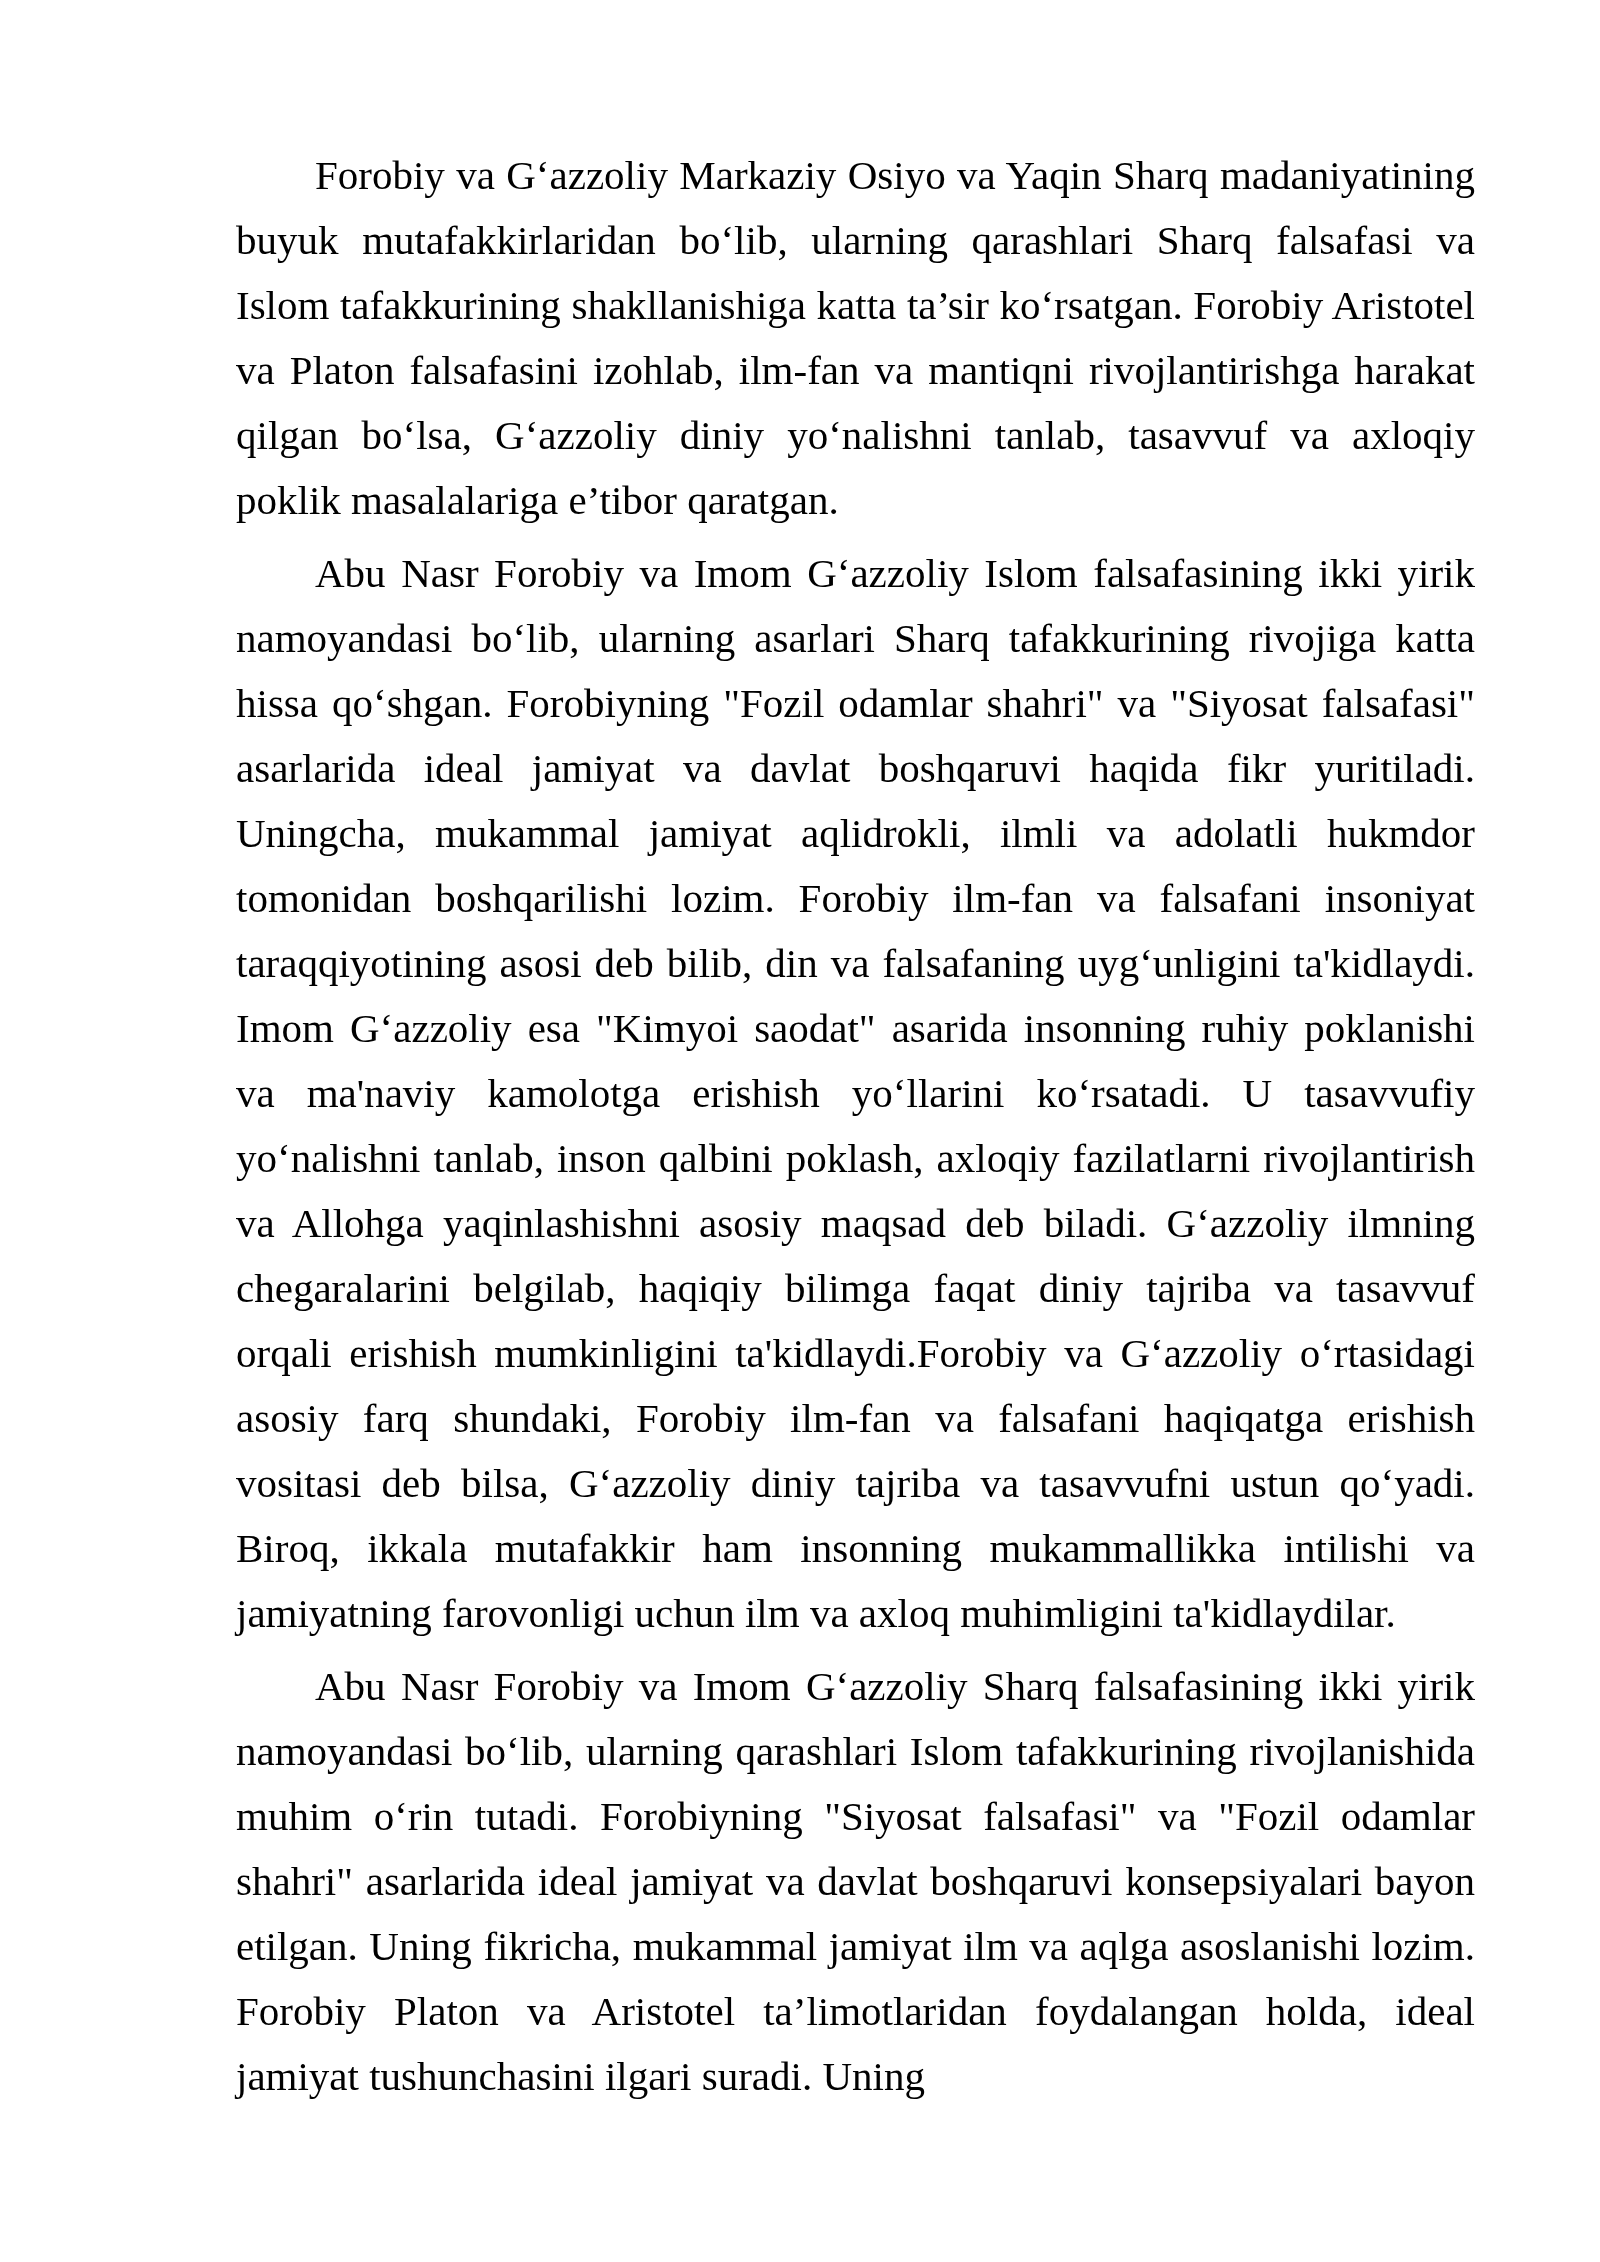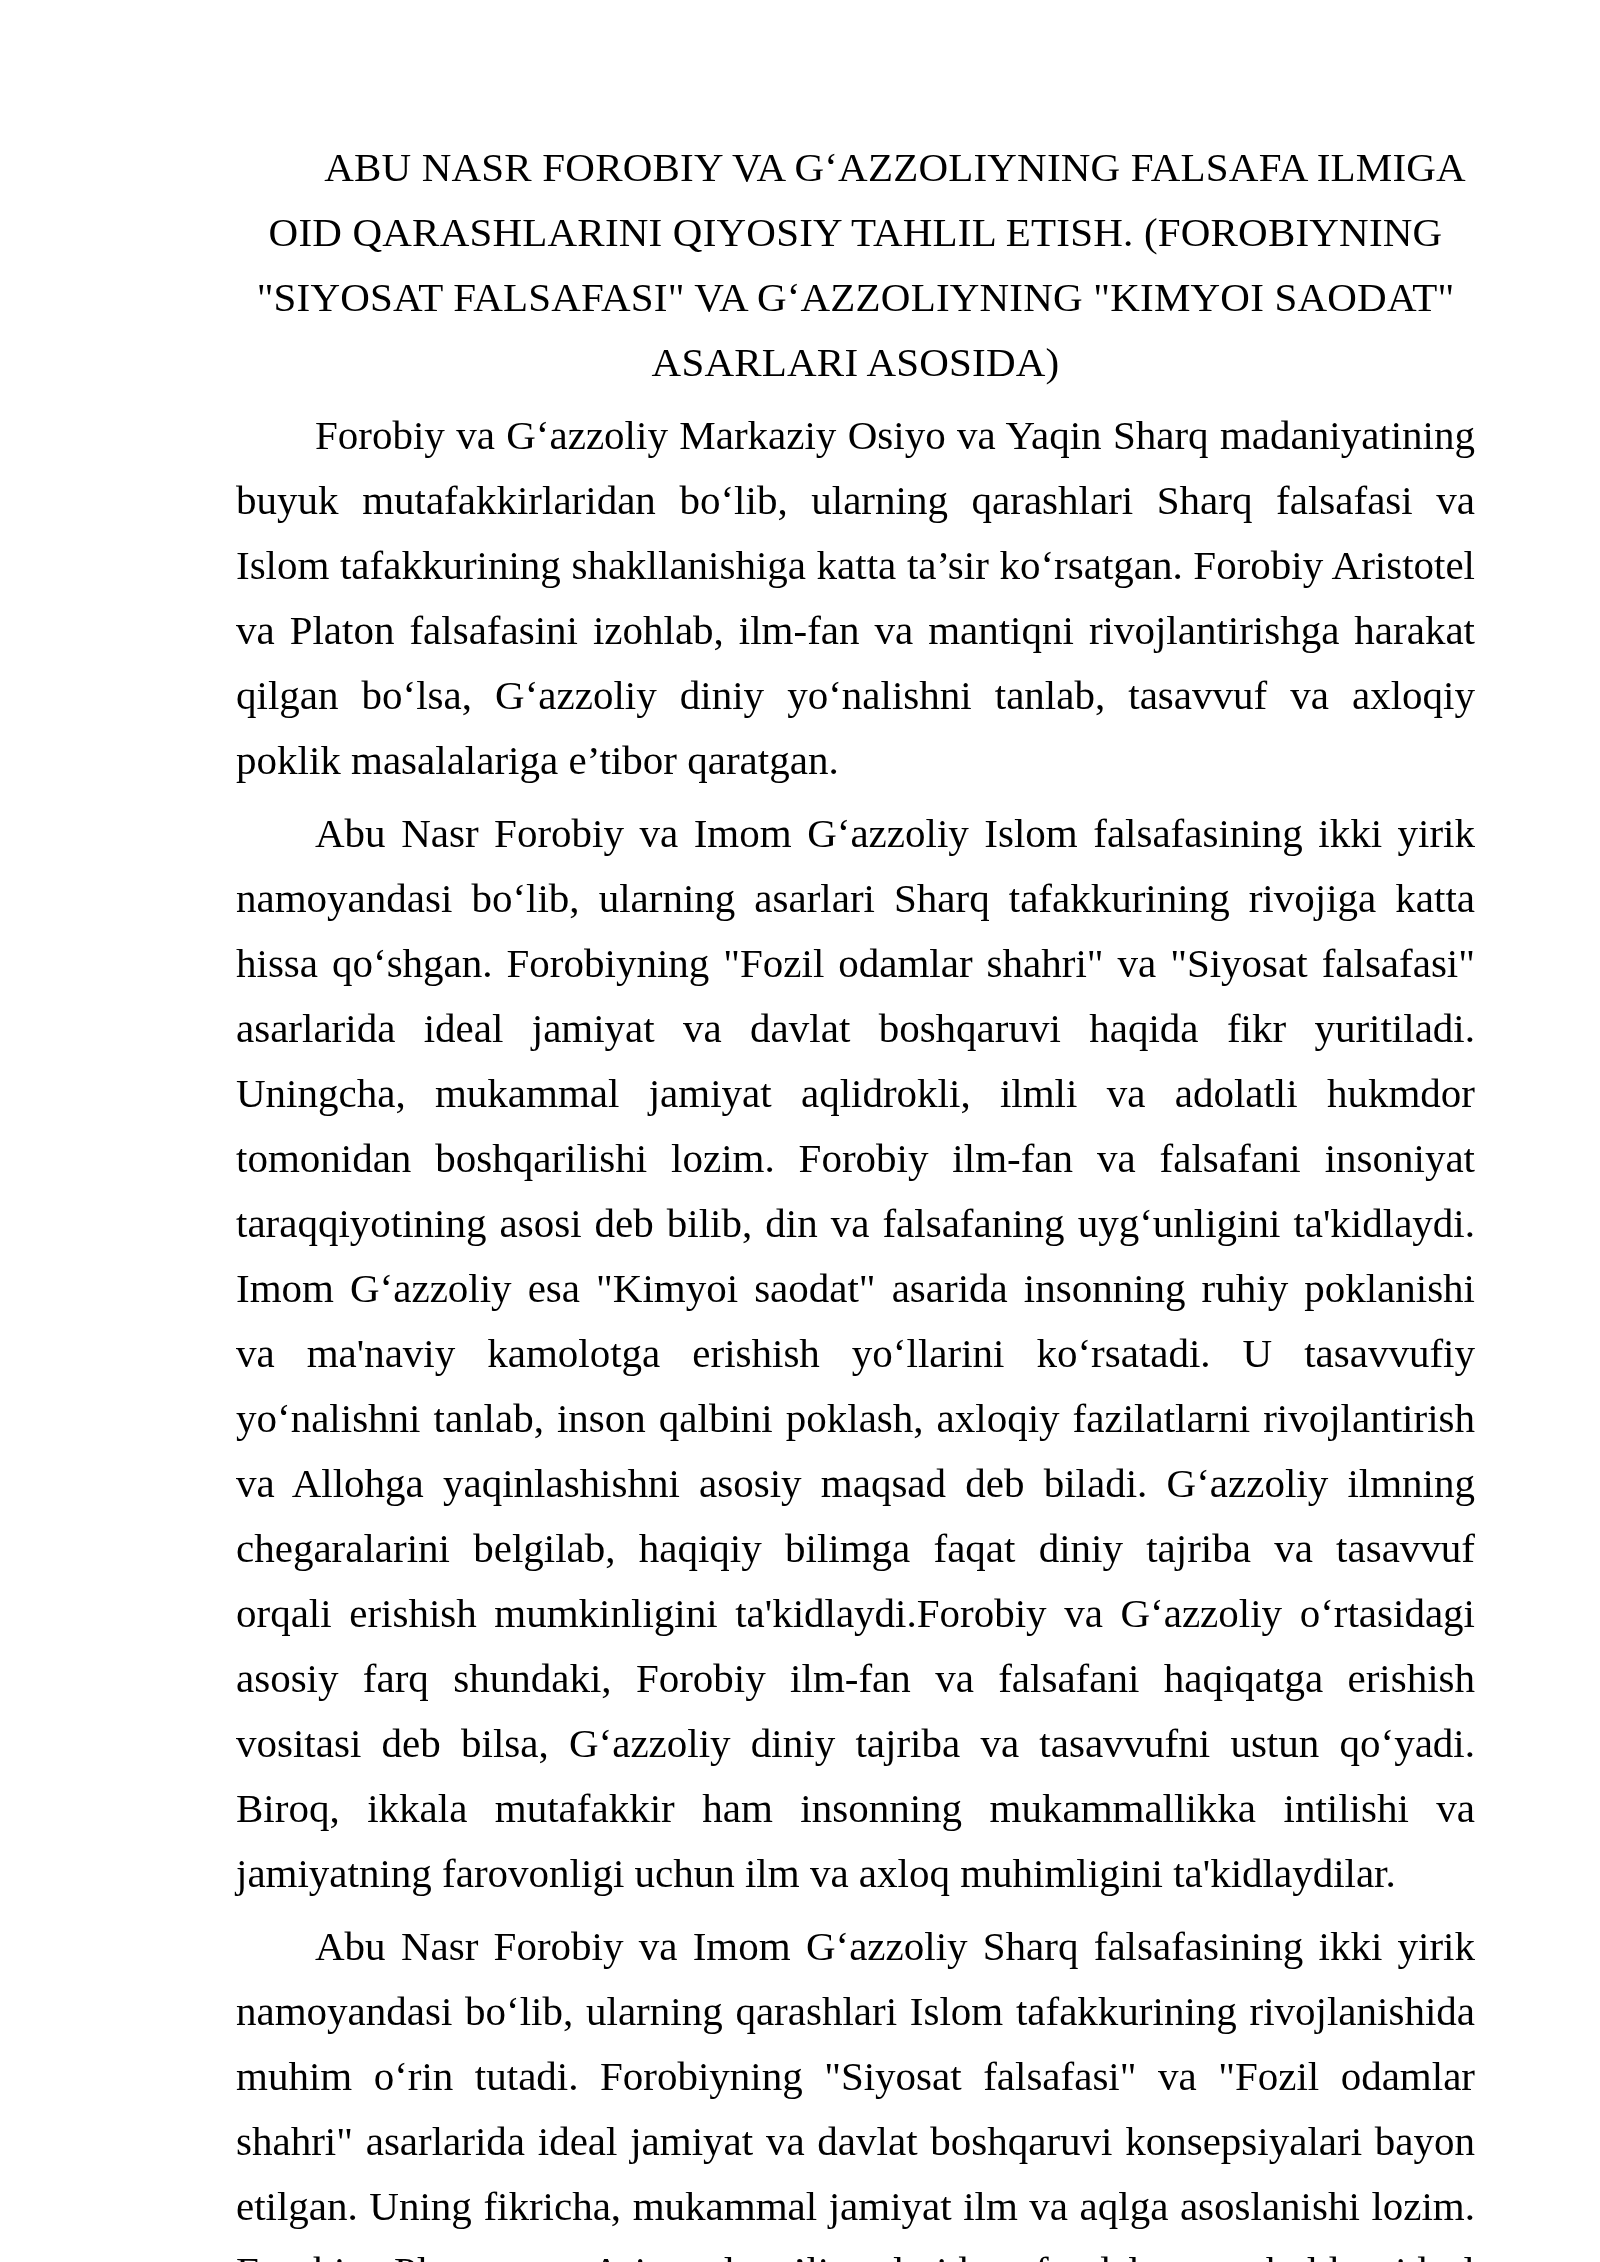--- a/index.html
+++ b/index.html
@@ -38,19 +38,18 @@
     margin: 8px;
     padding: 0;
     text-align: justify;
     text-indent: 79px;
   }
 </style>
 </head>
 <body>
 
 <div class="page">
-  <h1 class="doc-title">ABU NASR FOROBIY VA G‘AZZOLIYNING FALSAFA ILMIGA OID QARASHLARINI QIYOSIY TAHLIL ETISH. (FOROBIYNING "SIYOSAT FALSAFASI" VA G‘AZZOLIYNING "KIMYOI SAODAT" ASARLARI ASOSIDA)</h1>
   <div class="doc-body">
     <p>Forobiy va G‘azzoliy Markaziy Osiyo va Yaqin Sharq madaniyatining buyuk mutafakkirlaridan bo‘lib, ularning qarashlari Sharq falsafasi va Islom tafakkurining shakllanishiga katta ta’sir ko‘rsatgan. Forobiy Aristotel va Platon falsafasini izohlab, ilm-fan va mantiqni rivojlantirishga harakat qilgan bo‘lsa, G‘azzoliy diniy yo‘nalishni tanlab, tasavvuf va axloqiy poklik masalalariga e’tibor qaratgan.</p>
     <p>Abu Nasr Forobiy va Imom G‘azzoliy Islom falsafasining ikki yirik namoyandasi bo‘lib, ularning asarlari Sharq tafakkurining rivojiga katta hissa qo‘shgan. Forobiyning "Fozil odamlar shahri" va "Siyosat falsafasi" asarlarida ideal jamiyat va davlat boshqaruvi haqida fikr yuritiladi. Uningcha, mukammal jamiyat aqlidrokli, ilmli va adolatli hukmdor tomonidan boshqarilishi lozim. Forobiy ilm-fan va falsafani insoniyat taraqqiyotining asosi deb bilib, din va falsafaning uyg‘unligini ta'kidlaydi. Imom G‘azzoliy esa "Kimyoi saodat" asarida insonning ruhiy poklanishi va ma'naviy kamolotga erishish yo‘llarini ko‘rsatadi. U tasavvufiy yo‘nalishni tanlab, inson qalbini poklash, axloqiy fazilatlarni rivojlantirish va Allohga yaqinlashishni asosiy maqsad deb biladi. G‘azzoliy ilmning chegaralarini belgilab, haqiqiy bilimga faqat diniy tajriba va tasavvuf orqali erishish mumkinligini ta'kidlaydi.Forobiy va G‘azzoliy o‘rtasidagi asosiy farq shundaki, Forobiy ilm-fan va falsafani haqiqatga erishish vositasi deb bilsa, G‘azzoliy diniy tajriba va tasavvufni ustun qo‘yadi. Biroq, ikkala mutafakkir ham insonning mukammallikka intilishi va jamiyatning farovonligi uchun ilm va axloq muhimligini ta'kidlaydilar.</p>
     <p>Abu Nasr Forobiy va Imom G‘azzoliy Sharq falsafasining ikki yirik namoyandasi bo‘lib, ularning qarashlari Islom tafakkurining rivojlanishida muhim o‘rin tutadi. Forobiyning "Siyosat falsafasi" va "Fozil odamlar shahri" asarlarida ideal jamiyat va davlat boshqaruvi konsepsiyalari bayon etilgan. Uning fikricha, mukammal jamiyat ilm va aqlga asoslanishi lozim. Forobiy Platon va Aristotel ta’limotlaridan foydalangan holda, ideal jamiyat tushunchasini ilgari suradi. Uning</p>
   </div>
 </div>
 
 </body></html>

